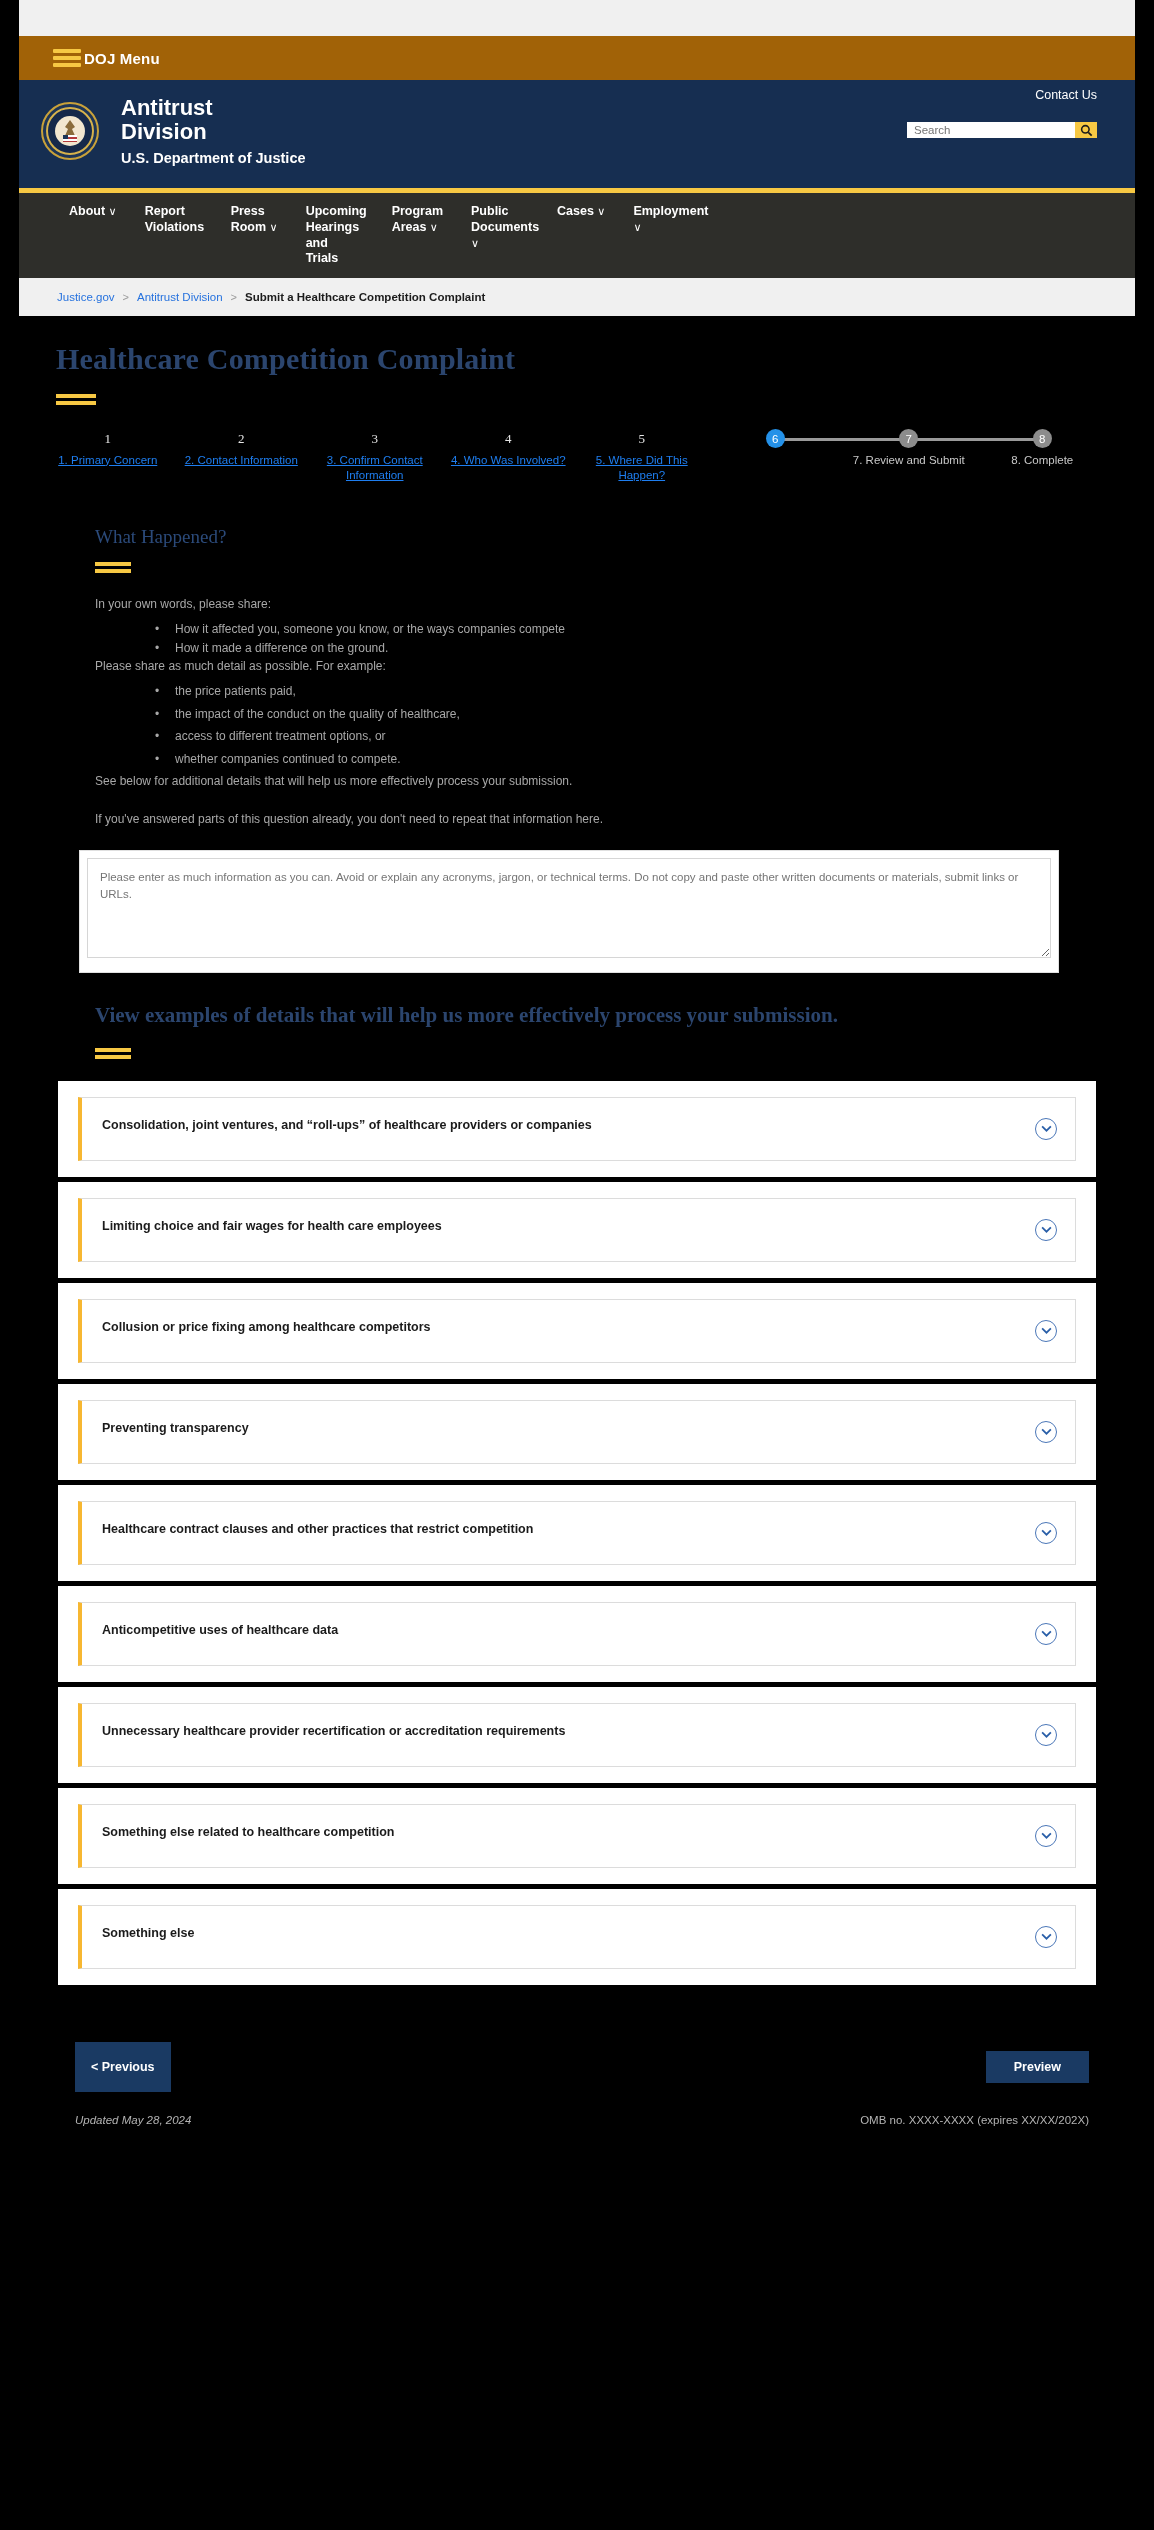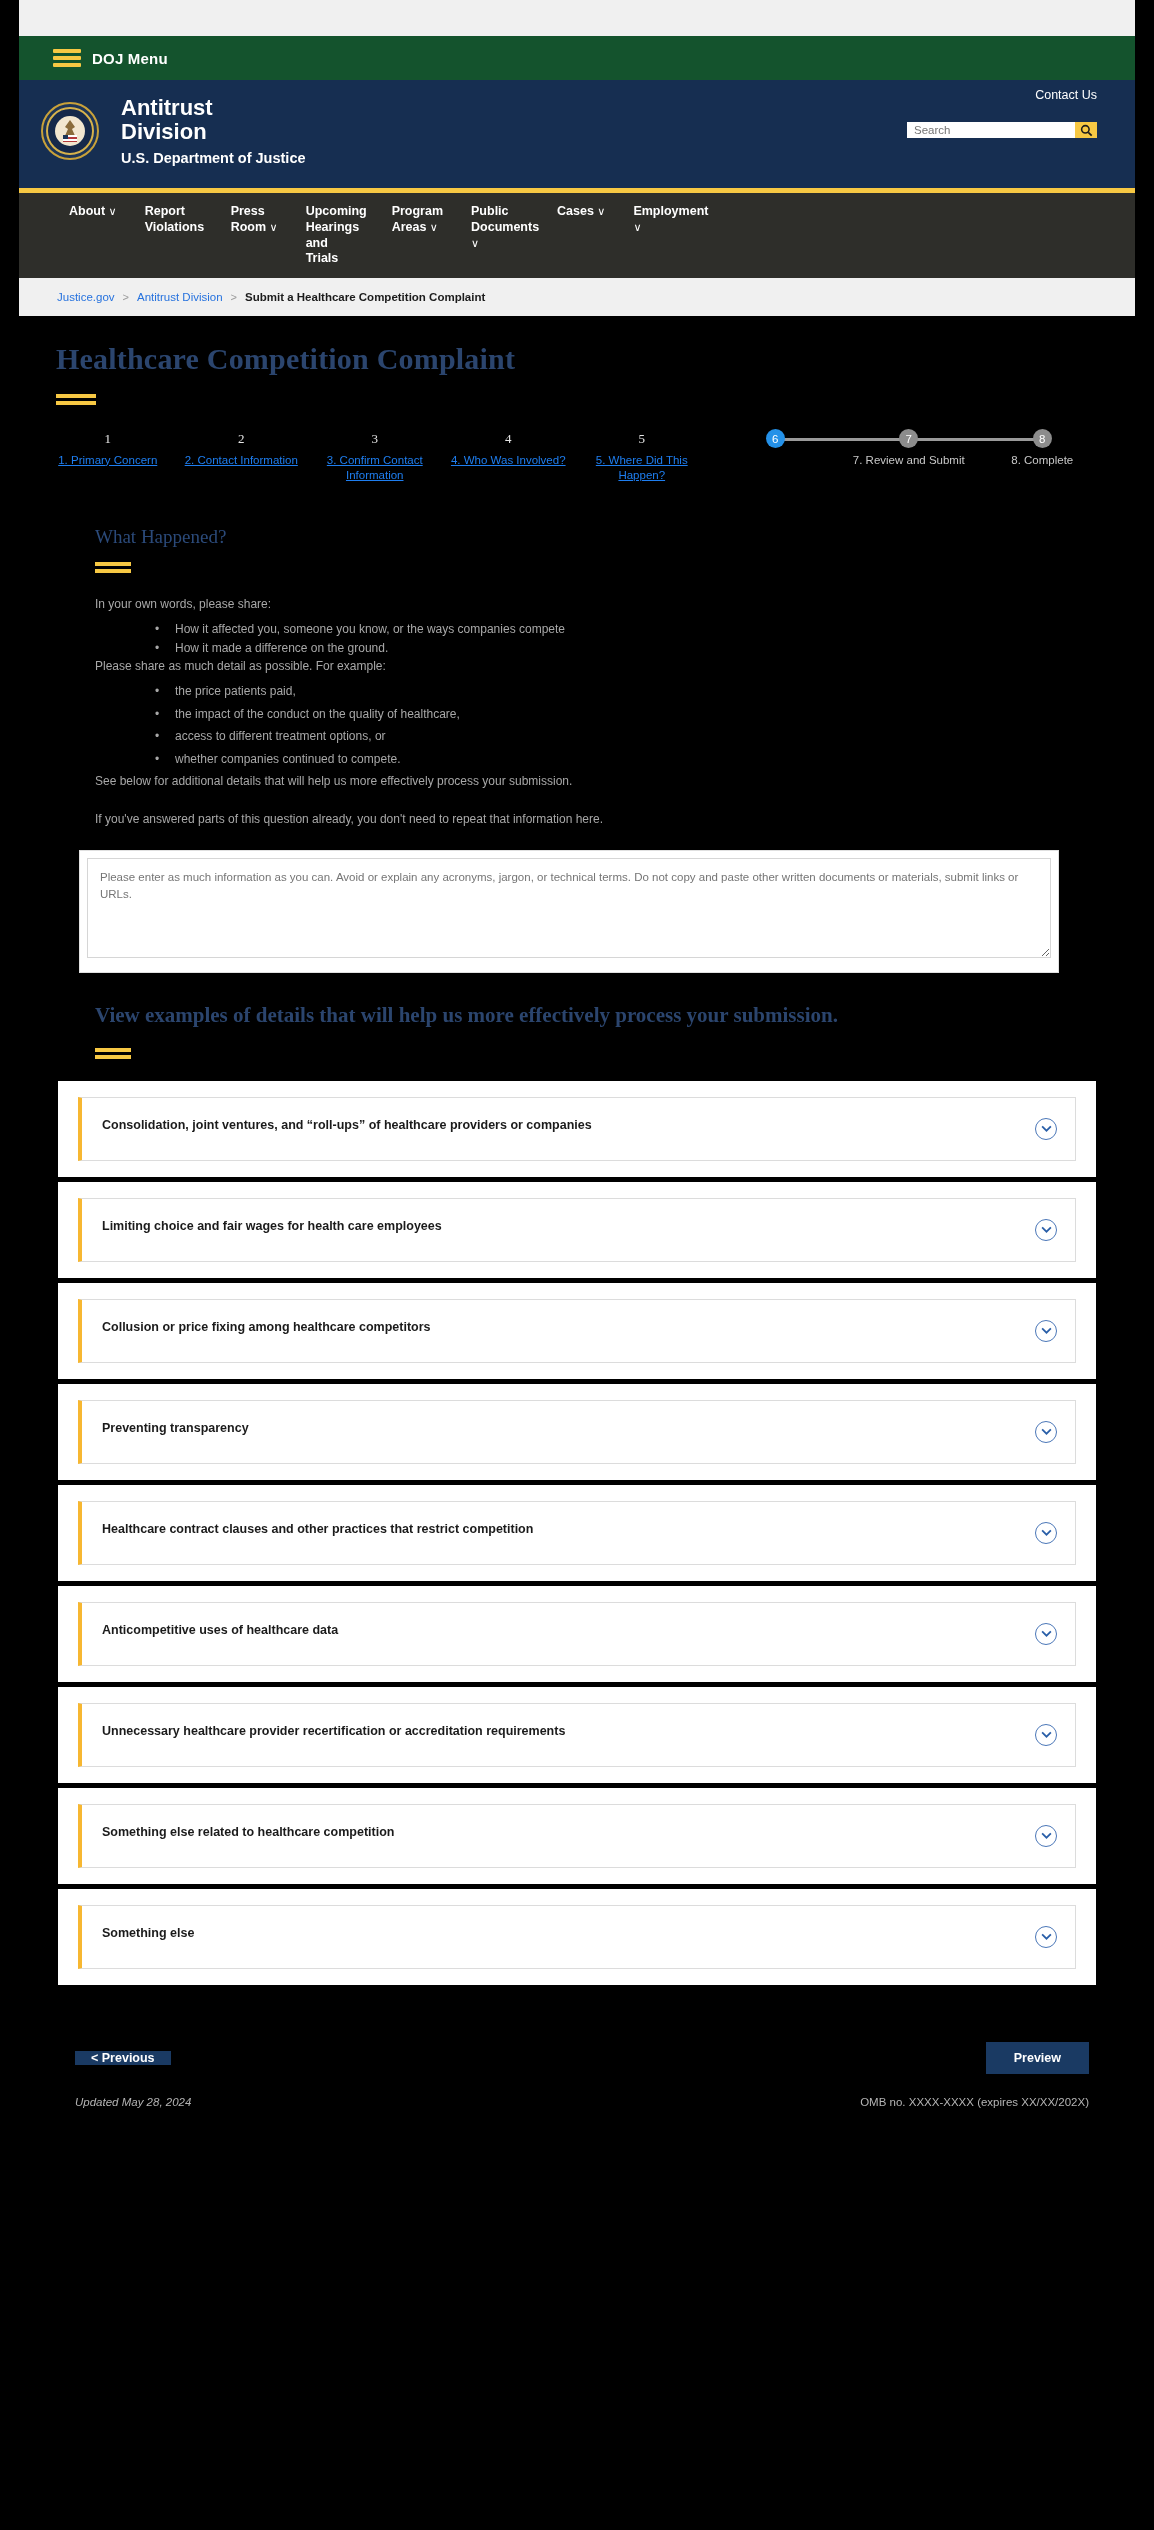--- a/index.html
+++ b/index.html
@@ -20,25 +20,25 @@
   }
 
   
   .top-strip {
     height: 36px;
     background: #f0f0f0;
   }
 
   
   .doj-menubar {
-    background: #14532d;
+    background: #a16207;
     padding: 12px 11px 12px 34px;
     display: flex;
     align-items: center;
-    gap: 11px;
+    gap: 3px;
     height: 44px;
   }
   .hamburger { display: flex; flex-direction: column; gap: 3px; width: 28px; }
   .hamburger span { display: block; height: 4px; background: #f7c843; border-radius: 1px; }
   .doj-menu-label {
     color: #fff; font-size: 15px; font-weight: bold; letter-spacing: .2px;
   }
 
   
   .brand-band {
@@ -207,21 +207,21 @@
   }
   .acc-chevron svg { display: block; }
 
   
   .form-nav {
     display: flex; justify-content: space-between; align-items: center;
     padding: 52px 46px 0 56px;
   }
   .btn {
     background: #1a3a63; color: #fff; border: none; font-size: 12.5px;
-    font-weight: bold; padding: 0 16px; cursor: pointer;
+    font-weight: bold; padding: 18px 16px; cursor: pointer;
     font-family: "Liberation Sans", sans-serif;
   }
   .btn.preview { padding: 9px 28px; }
   .meta-row {
     display: flex; justify-content: space-between;
     padding: 22px 46px 30px 56px;
     font-size: 11.5px; color: #b4b4b4;
   }
   .meta-updated { font-style: italic; }
 </style>

